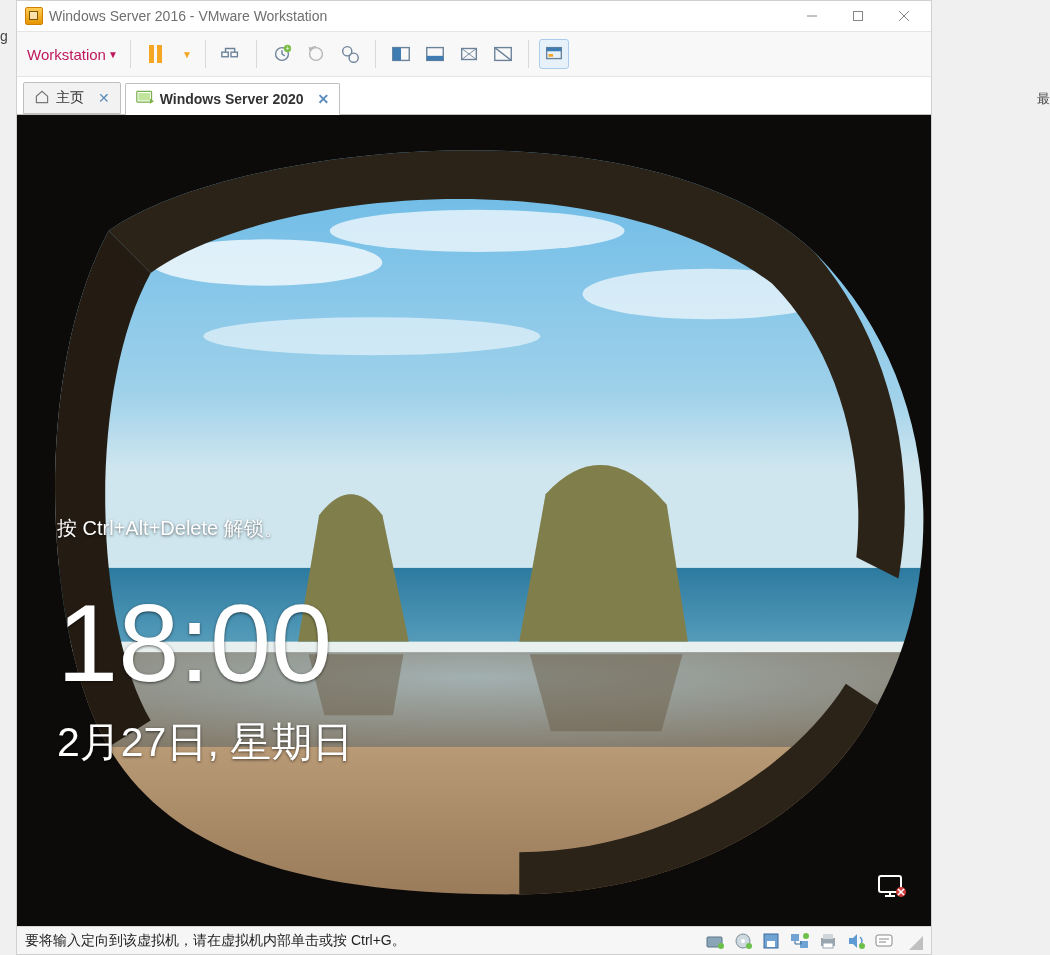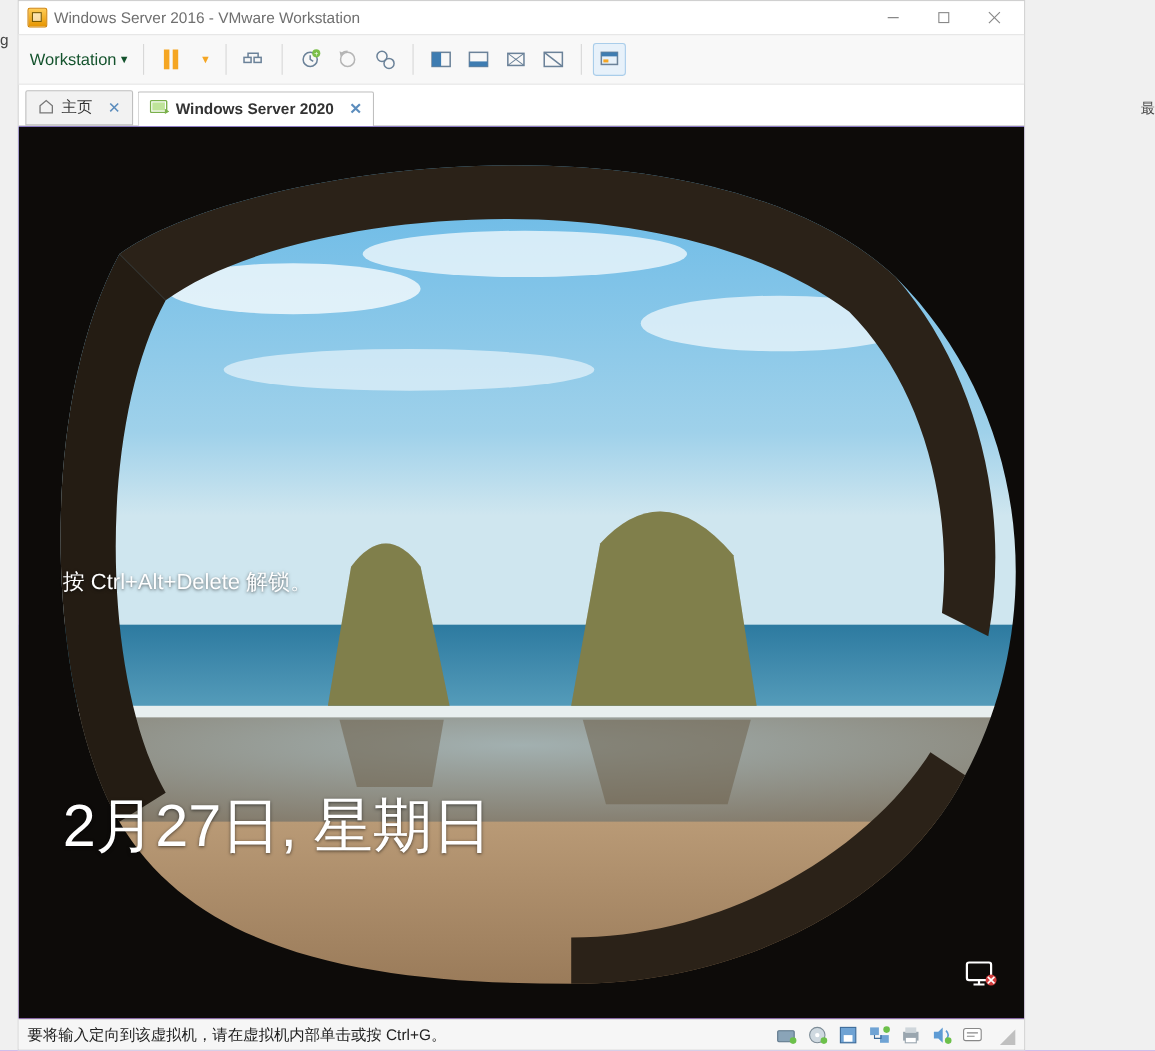--- a/index.html
+++ b/index.html
@@ -8,44 +8,44 @@
   .left-gutter { position: absolute; top: 0; left: 0; width: 16px; height: 955px; display: flex; align-items: flex-start; padding-top: 28px; font-size: 14px; color: #444; }
   
   .titlebar { height: 30px; display: flex; align-items: center; padding: 0 4px 0 8px; color: #6f6f6f; font-size: 14px; }
   .titlebar .app-icon { width: 18px; height: 18px; margin-right: 6px; border-radius: 2px; background: linear-gradient(#ffcc55, #e69500); border: 1px solid #d08000; position: relative; }
   .titlebar .app-icon::after { content:""; position:absolute; top:3px; left:3px; width:7px; height:7px; border:1px solid #7a5a00; background:rgba(255,255,255,.6); }
   .titlebar .spacer { flex: 1; }
   .win-btn { width: 46px; height: 28px; display:flex; align-items:center; justify-content:center; color:#555; }
   .win-btn svg { width: 12px; height: 12px; stroke: #888; stroke-width: 1; fill: none; }
   
   .toolbar { height: 46px; border-top: 1px solid #e5e5e5; border-bottom: 1px solid #e5e5e5; display: flex; align-items: center; padding: 0 8px; gap: 4px; background: #f8f8f8; }
-  .ws-menu { font-size: 15px; color: #14532d; padding: 4px 2px; display:flex; align-items:center; gap:2px; }
+  .ws-menu { font-size: 15px; color: #be185d; padding: 4px 2px; display:flex; align-items:center; gap:2px; }
   .ws-menu .caret { font-size:10px; }
   .sep { width: 1px; height: 28px; background: #d8d8d8; margin: 0 6px; }
   .tbtn { width: 30px; height: 30px; display:flex; align-items:center; justify-content:center; border-radius: 3px; }
   .tbtn.active { background:#e7f1fa; border:1px solid #a9cdea; }
   .tbtn svg { width: 22px; height: 22px; }
   .pause-icon { display:flex; gap:3px; }
   .pause-icon span { width:5px; height:18px; background:#f5a623; }
   .caret-down { color:#f5a623; font-size:10px; margin-left:4px; }
   
   .tabstrip { height: 38px; display:flex; align-items:flex-end; padding: 0 6px; border-bottom: 1px solid #bfbfbf; gap: 4px; }
   .tab { height: 32px; display:flex; align-items:center; gap:6px; padding: 13px 10px; border: 1px solid #bfbfbf; border-bottom: 1px solid #bfbfbf; border-radius: 2px 2px 0 0; background:#f2f2f2; font-size: 14px; color:#333; }
   .tab.selected { background:#fff; font-weight: bold; border-bottom: 1px solid #fff; position: relative; top: 1px; }
   .tab .close { color:#5c8dbd; font-size: 14px; margin-left: 8px; }
   .home-ico svg { width:16px; height:16px; }
   .screen-ico svg { width:18px; height:16px; }
   
-  .guest { flex:1; background:#6d28d9; position:relative; overflow:hidden; }
+  .guest { flex:1; background:#15803d; position:relative; overflow:hidden; }
   .lock-bg { position:absolute; inset:0; }
   .lock-bg svg { width:100%; height:100%; display:block; }
   .lock-text { position:absolute; left:40px; bottom:0; top:0; right:0; color:#fff; text-shadow:0 1px 3px rgba(0,0,0,.6); }
   .unlock-hint { position:absolute; top:400px; left:0; font-size:20px; font-weight:300; }
   .clock { position:absolute; top:470px; left:0; font-size:110px; font-weight:100; line-height:1.05; }
-  .date { position:absolute; top:600px; left:0; font-size:54px; font-weight:300; }
+  .date { position:absolute; top:600px; left:0; font-size:41px; font-weight:300; }
   .net-icon { position:absolute; right:24px; bottom:24px; }
   .net-icon svg { width:30px; height:24px; }
   
   .statusbar { height:28px; display:flex; align-items:center; padding: 0 8px; font-size:14px; color:#222; background:#f6f6f6; border-top:1px solid #d8d8d8; gap:6px; }
   .statusbar .spacer { flex:1; }
   .tray { display:flex; align-items:center; gap:6px; }
   .tray-icn { width:22px; height:20px; display:flex; align-items:center; justify-content:center; }
   .tray-icn svg { width:20px; height:18px; }
   .resize-grip { width:18px; height:18px; margin-left:4px; position:relative; }
   .resize-grip::before { content:""; position:absolute; right:0; bottom:0; width:0; height:0; border-right:14px solid #c0c0c0; border-top:14px solid transparent; }
@@ -240,20 +240,21 @@
                  C 110 500, 95 250, 170 110 Z" fill="#0d0b09" fill-rule="evenodd"></path>
 
         <path d="M170 110 C 280 30, 680 -20, 840 130 C 910 210, 940 330, 920 440
                  L880 420 C 890 320, 860 220, 800 160 C 640 40, 320 70, 210 150 Z" fill="#2b2218"></path>
         <path d="M900 560 C 850 660, 720 740, 560 740 L560 700 C 700 700, 820 620, 870 540 Z" fill="#2b2218"></path>
         <path d="M170 600 C 110 500, 95 250, 170 110 L210 150 C 150 260, 155 480, 210 575 Z" fill="#241c13"></path>
       </svg>
     </div>
     <div class="lock-text">
       <div class="unlock-hint">按 Ctrl+Alt+Delete 解锁。</div>
+      <div class="clock">18:00</div>
       <div class="date">2月27日, 星期日</div>
     </div>
     <div class="net-icon">
       <svg viewBox="0 0 30 24">
           <rect x="2" y="2" width="22" height="16" rx="2" fill="none" stroke="#fff" stroke-width="2"></rect>
           <line x1="8" y1="22" x2="18" y2="22" stroke="#fff" stroke-width="2"></line>
           <line x1="13" y1="18" x2="13" y2="22" stroke="#fff" stroke-width="2"></line>
           <circle cx="24" cy="18" r="5" fill="#d13d3d"></circle>
           <line x1="21" y1="15" x2="27" y2="21" stroke="#fff" stroke-width="1.5"></line>
           <line x1="27" y1="15" x2="21" y2="21" stroke="#fff" stroke-width="1.5"></line>

